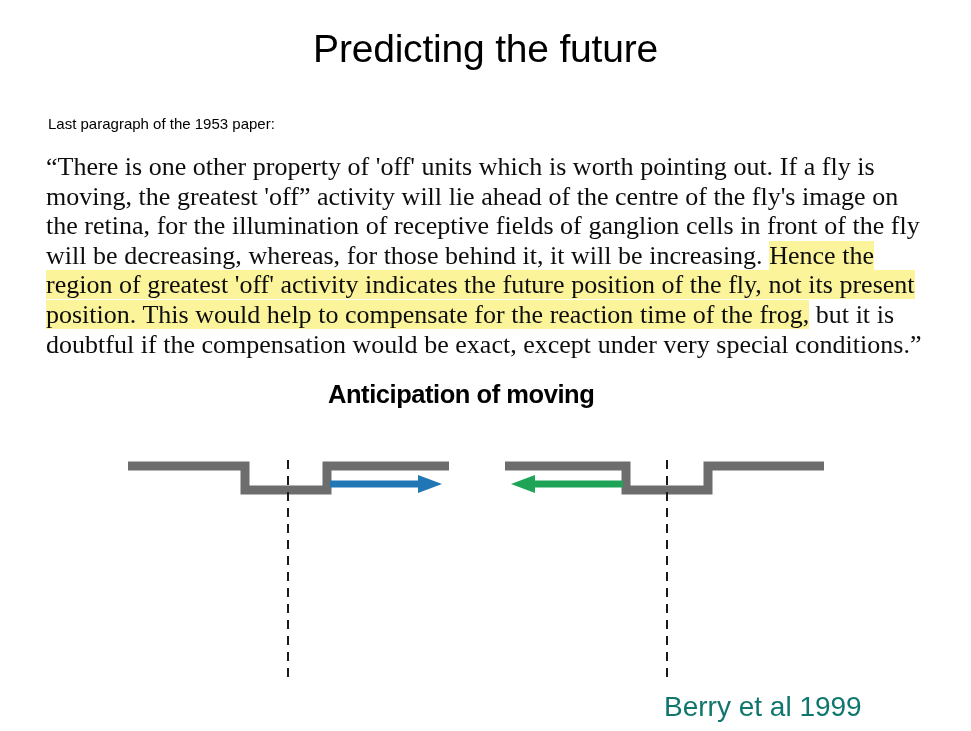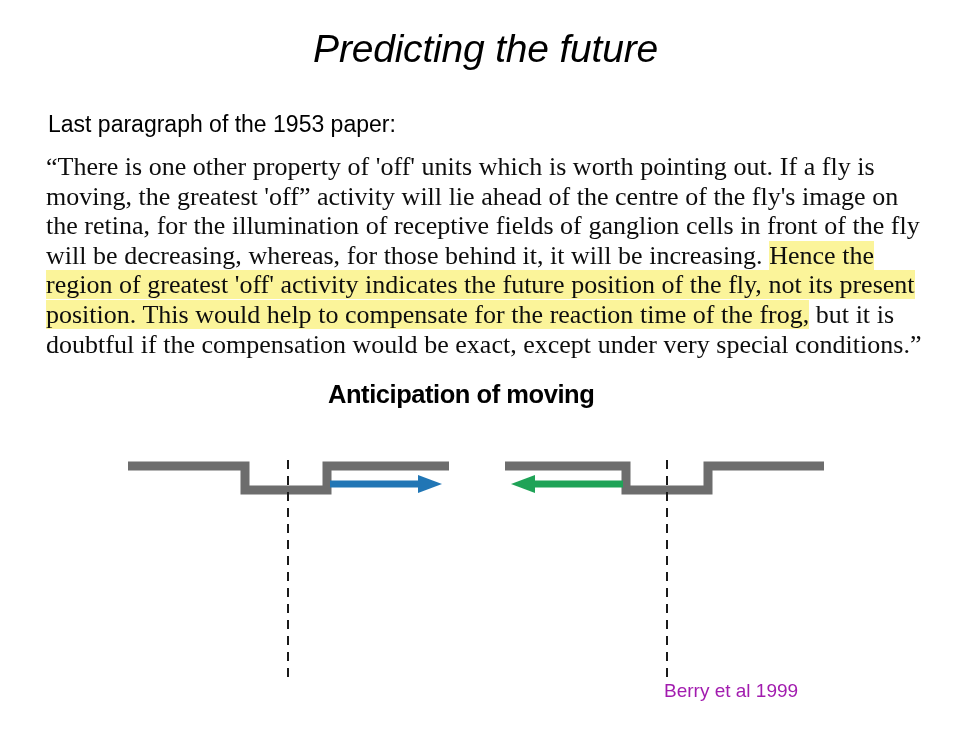--- a/index.html
+++ b/index.html
@@ -22,30 +22,29 @@
     top: 26px;
     left: 0;
     width: 971px;
     text-align: center;
     font-family: "Liberation Sans", sans-serif;
     font-size: 39px;
     font-weight: 400;
     letter-spacing: -0.2px;
     line-height: 46px;
     color: #000;
-    font-style: italic;
   }
 
   
   #intro-line {
     position: absolute;
     top: 111px;
     left: 48px;
     font-family: "Liberation Sans", sans-serif;
-    font-size: 23px;
+    font-size: 15px;
     font-weight: 400;
     line-height: 26px;
     color: #000;
   }
 
   
   #quote-paragraph {
     position: absolute;
     top: 152px;
     left: 46px;
@@ -87,25 +86,25 @@
   #figure-svg {
     position: absolute;
     left: 0;
     top: 0;
   }
 
   
   #citation {
     position: absolute;
     left: 664px;
-    top: 678px;
-    font-family: "Liberation Sans", sans-serif;
-    font-size: 19px;
+    top: 694px;
+    font-family: "Liberation Sans", sans-serif;
+    font-size: 28px;
     line-height: 26px;
-    color: #a21caf;
+    color: #0f766e;
   }
 </style>
 </head>
 <body>
 
 <div id="slide-title">Predicting the future</div>
 
 <div id="intro-line">Last paragraph of the 1953 paper:</div>
 
 <div id="quote-paragraph"><span>“</span><span>There is one other property of 'off' units which is worth pointing out. If a fly is moving, the greatest 'off” activity will lie ahead of the centre of the fly's image on the retina, for the illumination of receptive fields of ganglion cells in front of the fly will be decreasing, whereas, for those behind it, it will be increasing. </span><span class="hl">Hence the region of greatest 'off' activity indicates the future position of the fly, not its present position. This would help to compensate for the reaction time of the frog,</span><span> but it is doubtful if the compensation would be exact, except under very special conditions.”</span></div>

